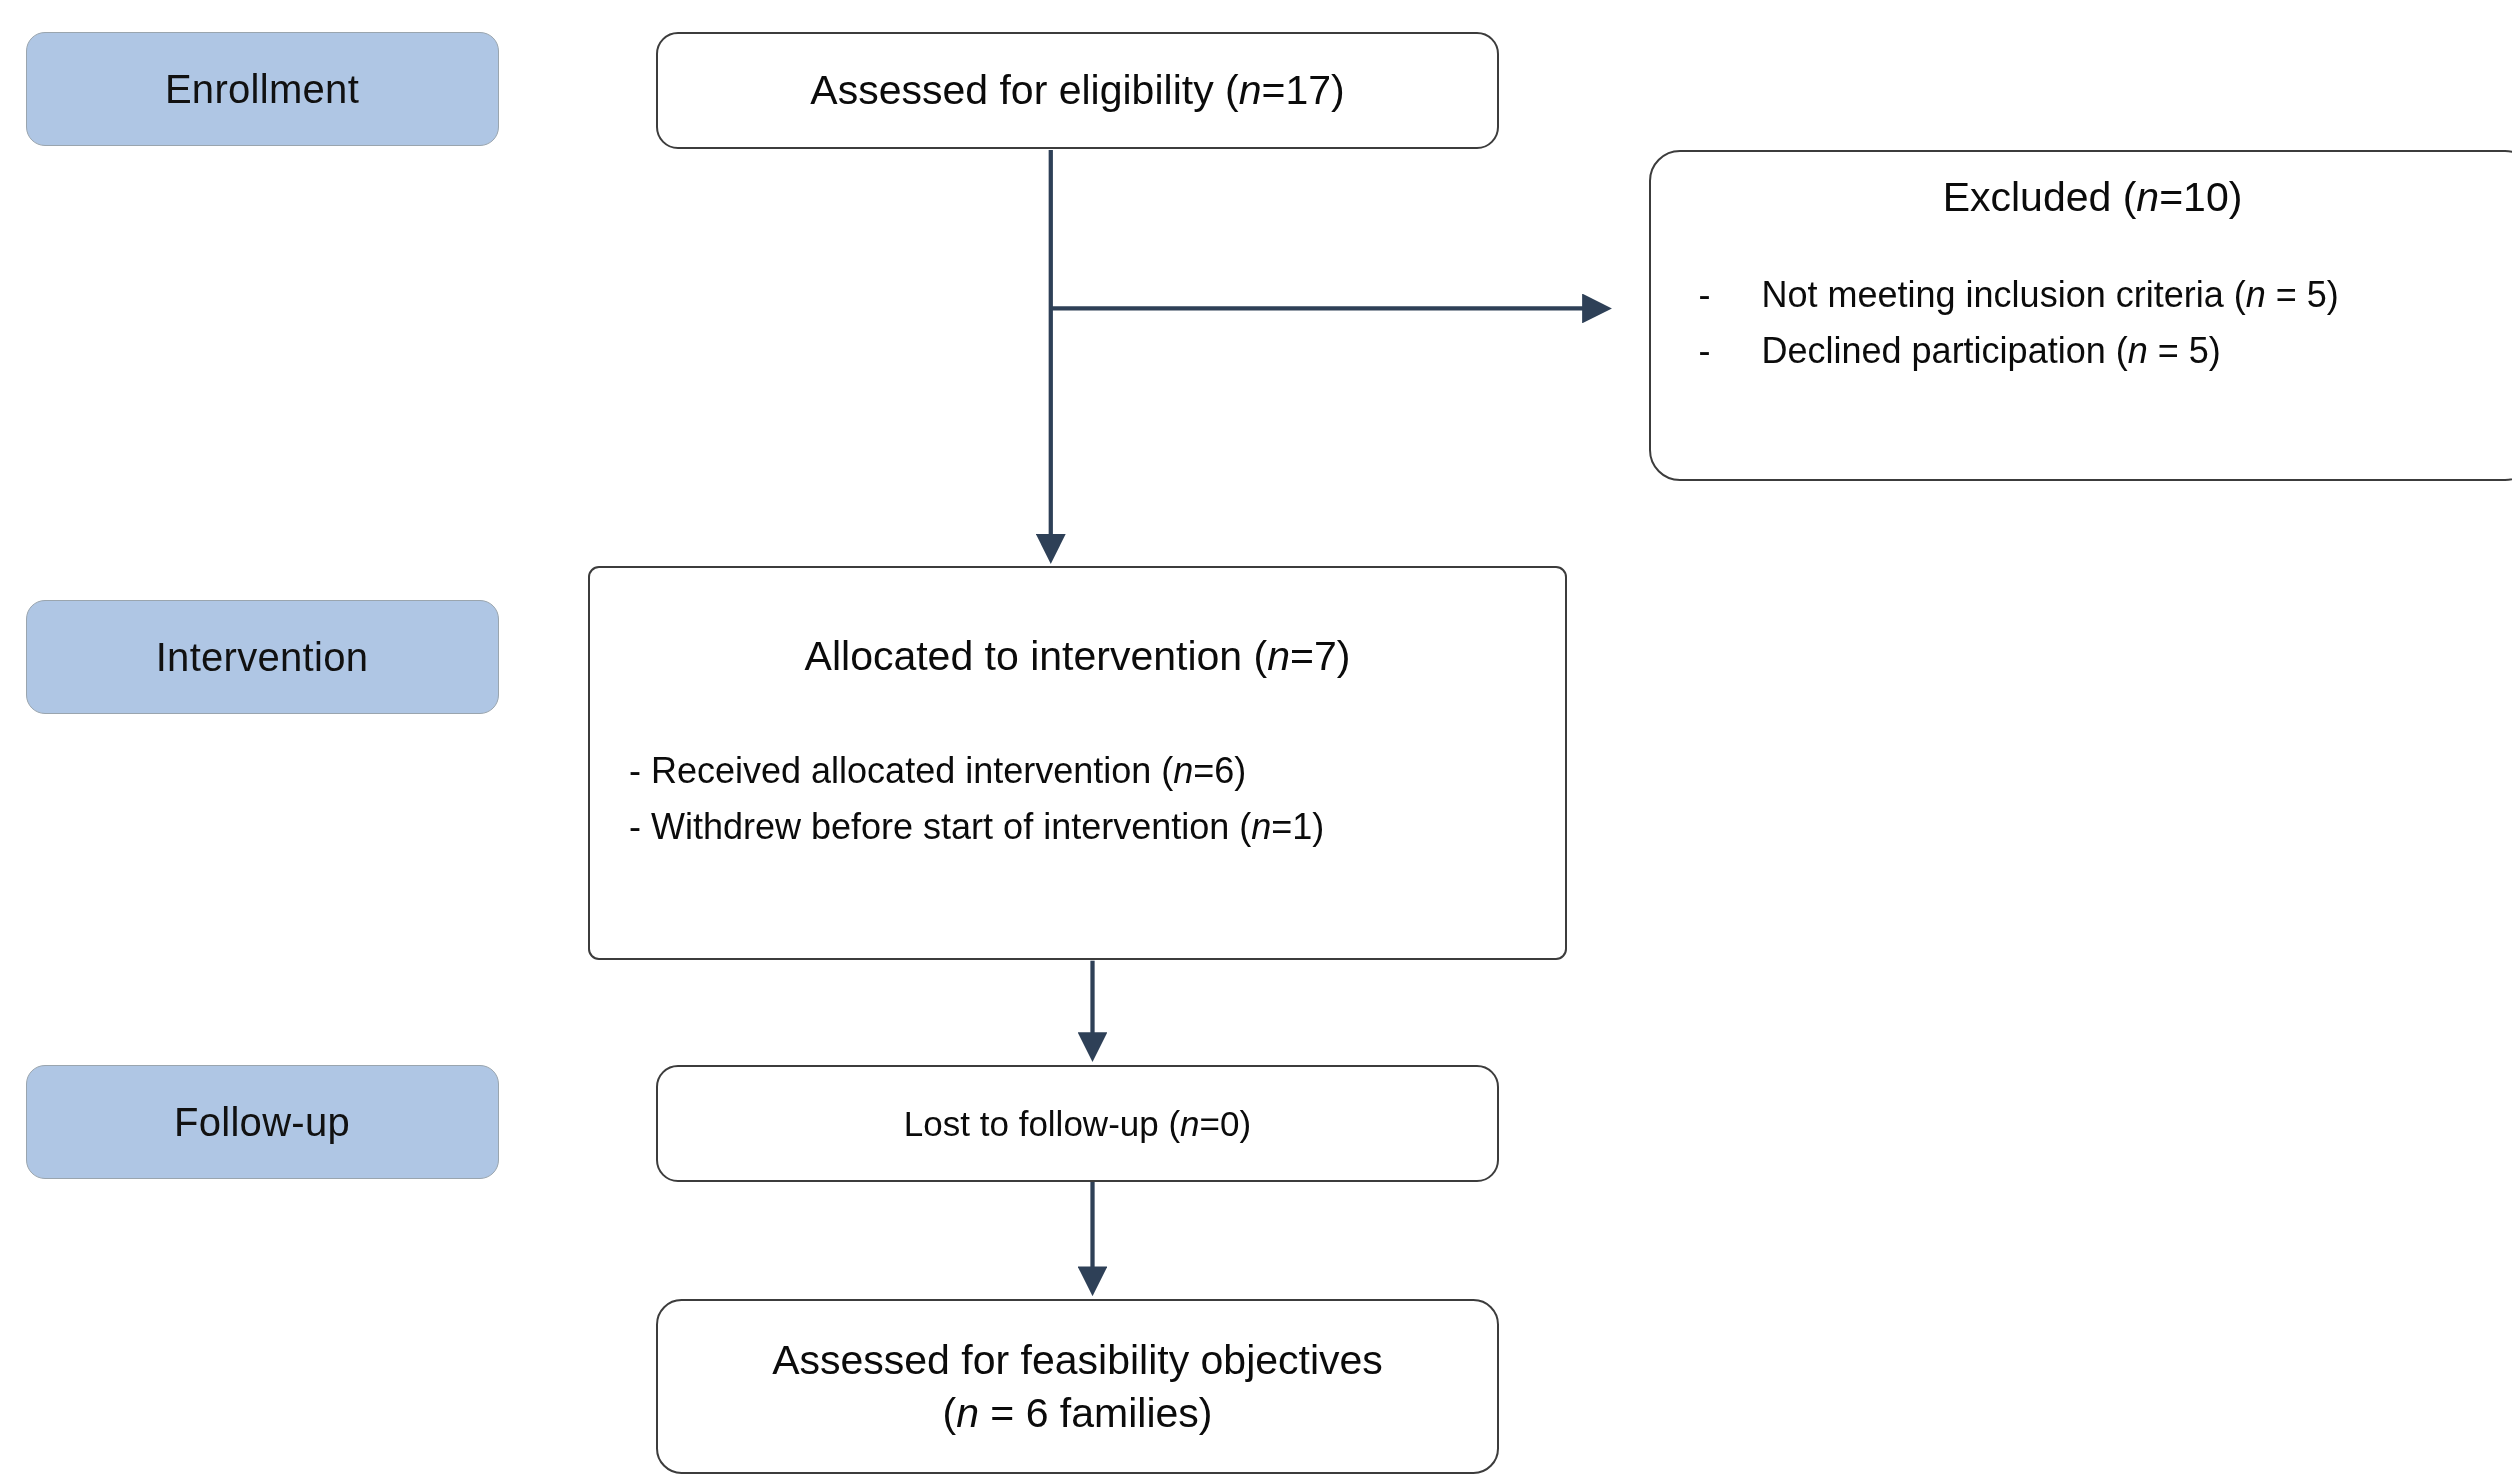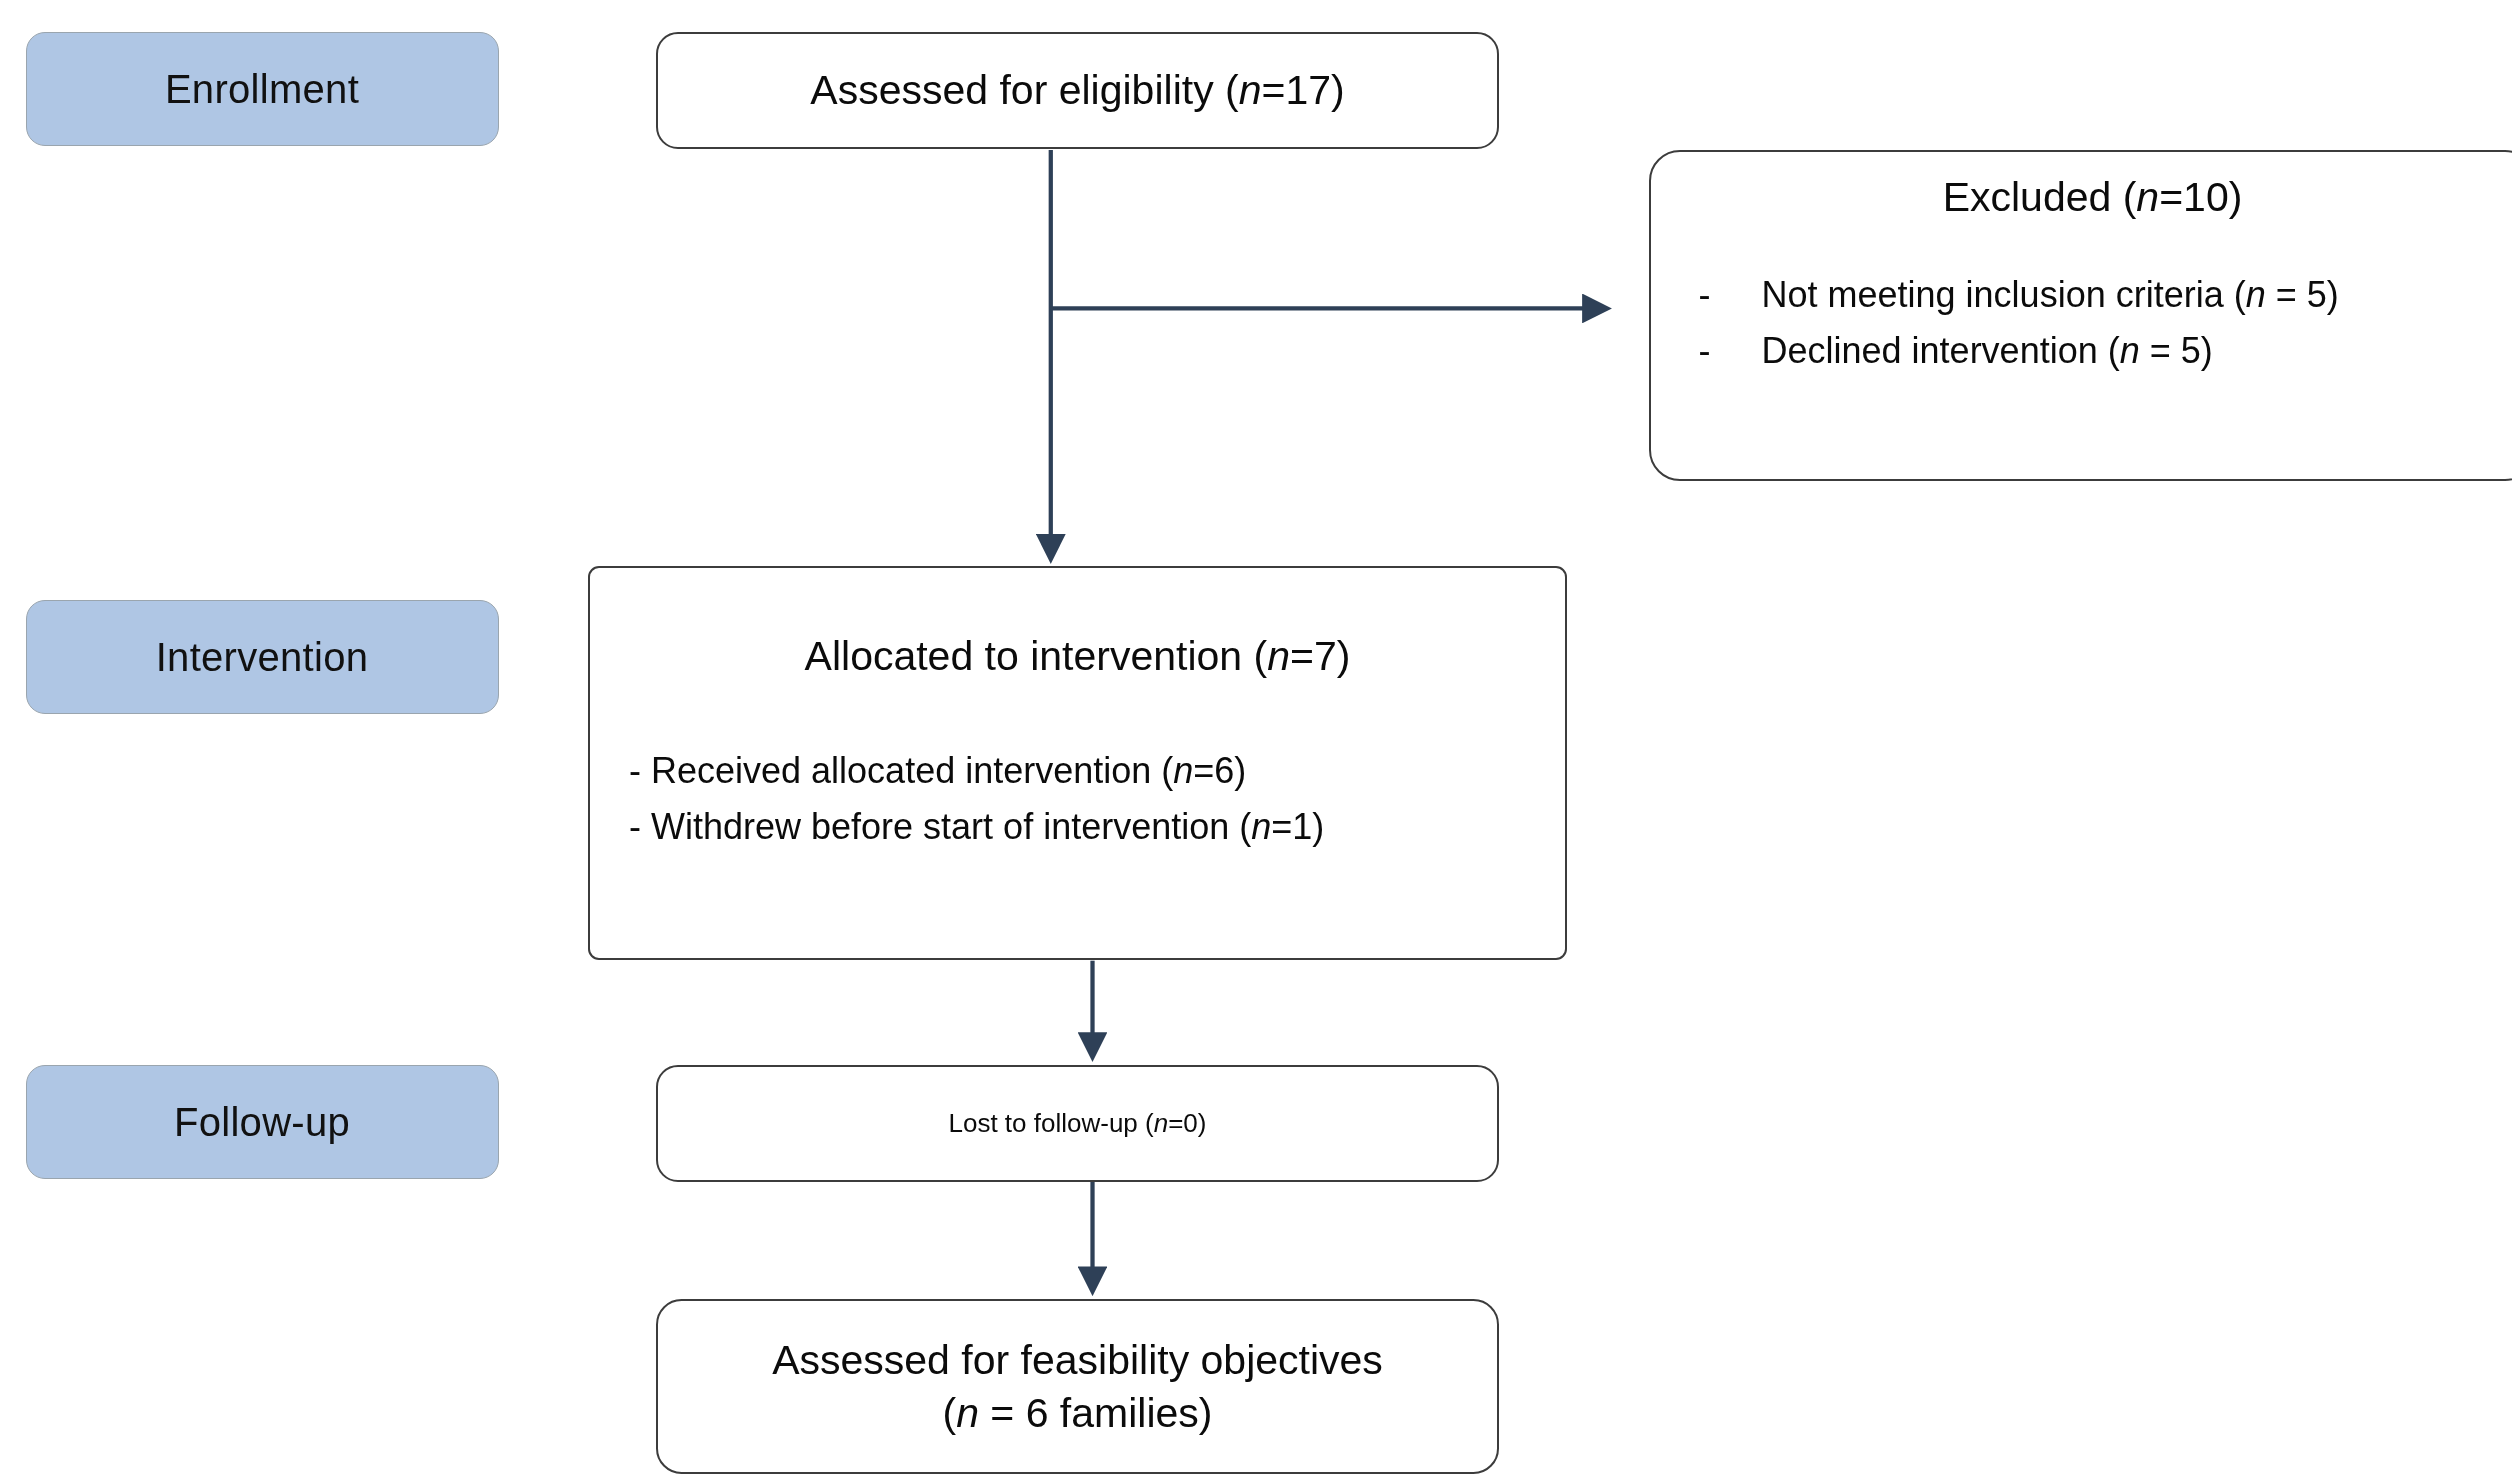--- a/index.html
+++ b/index.html
@@ -66,21 +66,21 @@
     left: 588px; top: 566px;
     width: 979px; height: 394px;
     border-radius: 11px;
     padding: 0;
   }
   .box-followup {
     left: 656px;  top: 1065px;
     width: 843px; height: 117px;
     border-radius: 22px;
     display: flex; align-items: center; justify-content: center;
-    font-size: 26px;
+    font-size: 35px;
   }
   .box-assessment {
     left: 656px;  top: 1299px;
     width: 843px; height: 175px;
     border-radius: 25.5px;
     display: flex; flex-direction: column;
     align-items: center; justify-content: center;
     font-size: 41px;
     line-height: 1.28;
   }
@@ -171,21 +171,21 @@
     <div class="excluded-title">
       <span>Excluded (</span><i class="n">n</i><span>=10)</span>
     </div>
     <ul class="excluded-list">
       <li>
         <span class="dash">-</span>
         <span><span>Not meeting inclusion criteria (</span><i class="n">n</i><span> = 5)</span></span>
       </li>
       <li>
         <span class="dash">-</span>
-        <span><span>Declined intervention (</span><i class="n">n</i><span> = 5)</span></span>
+        <span><span>Declined participation (</span><i class="n">n</i><span> = 5)</span></span>
       </li>
     </ul>
   </div>
 
   <div class="flow-box box-intervention">
     <div class="interv-title">
       <span>Allocated to intervention (</span><i class="n">n</i><span>=7)</span>
     </div>
     <ul class="interv-list">
       <li><span>- Received  allocated intervention (</span><i class="n">n</i><span>=6)</span></li>

